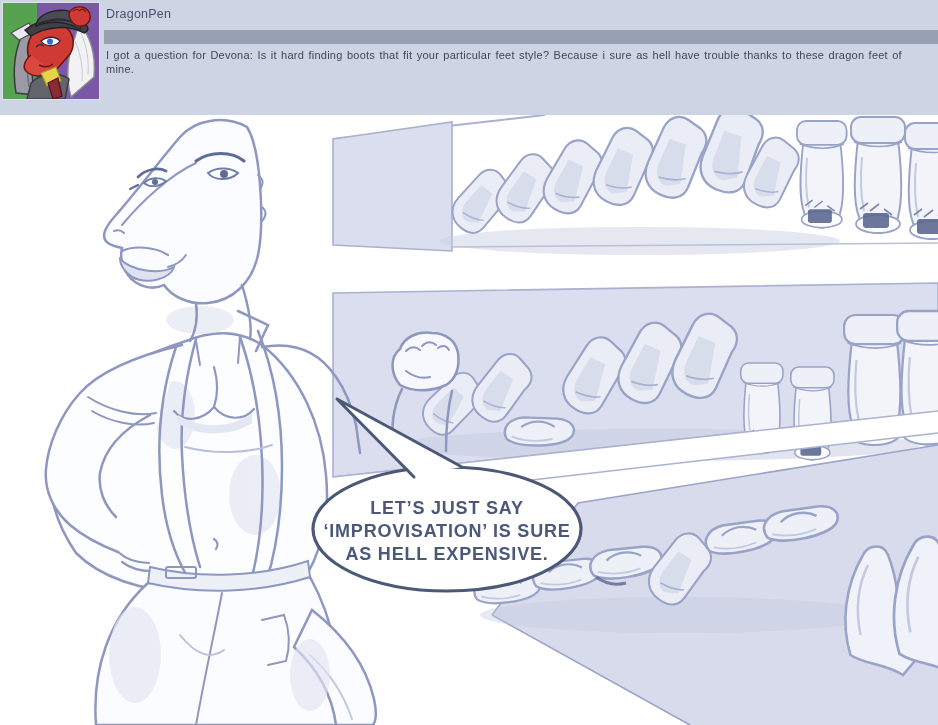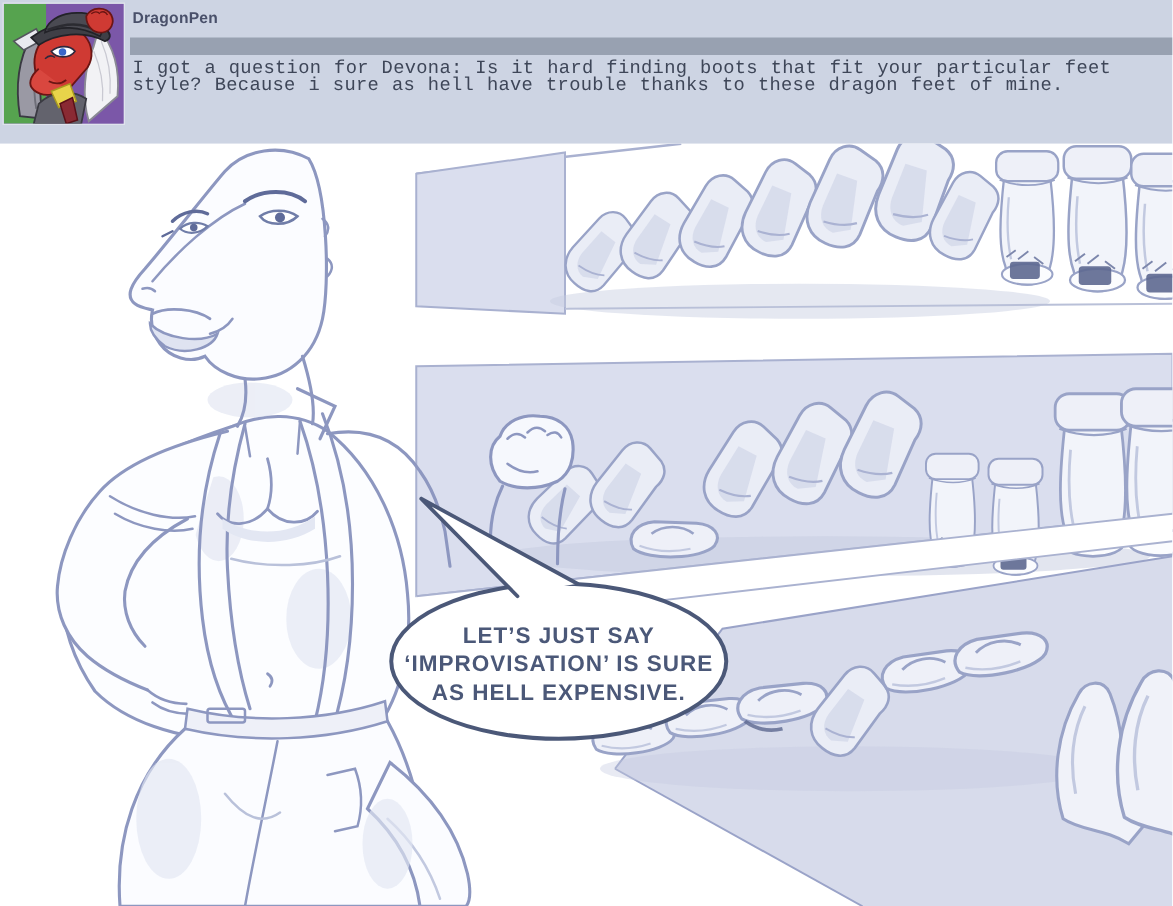--- a/index.html
+++ b/index.html
@@ -12,31 +12,30 @@
     position:absolute;left:0;top:0;width:938px;height:115px;
     background:#cdd4e3;
   }
   .avatar-box{
     position:absolute;left:3px;top:3px;width:96px;height:96px;
     outline:1px solid #dfe3ec;
     background:#7b57a8;
   }
   .username{
     position:absolute;left:106px;top:7px;
-    font-size:12.5px;font-weight:bold;color:#49506a;letter-spacing:.2px;
+    font-size:12.5px;font-weight:normal;color:#49506a;letter-spacing:.2px;
   }
   .divider-bar{
     position:absolute;left:104px;top:30px;right:0;height:14px;
     background:#98a1b1;
   }
   .question-text{
     position:absolute;left:106px;top:48px;right:4px;
-    font-size:15px;color:#3e4658;letter-spacing:.25px;word-spacing:1px;
+    font-size:11px;color:#3e4658;letter-spacing:.25px;word-spacing:1px;
     line-height:14px;
-    font-family:Liberation Mono, monospace;
   }
   .comic-panel{
     position:absolute;left:0;top:115px;width:938px;height:610px;
     background:#ffffff;
     text-decoration:underline;
   }
   svg{display:block;}
 </style>
 </head>
 <body>

